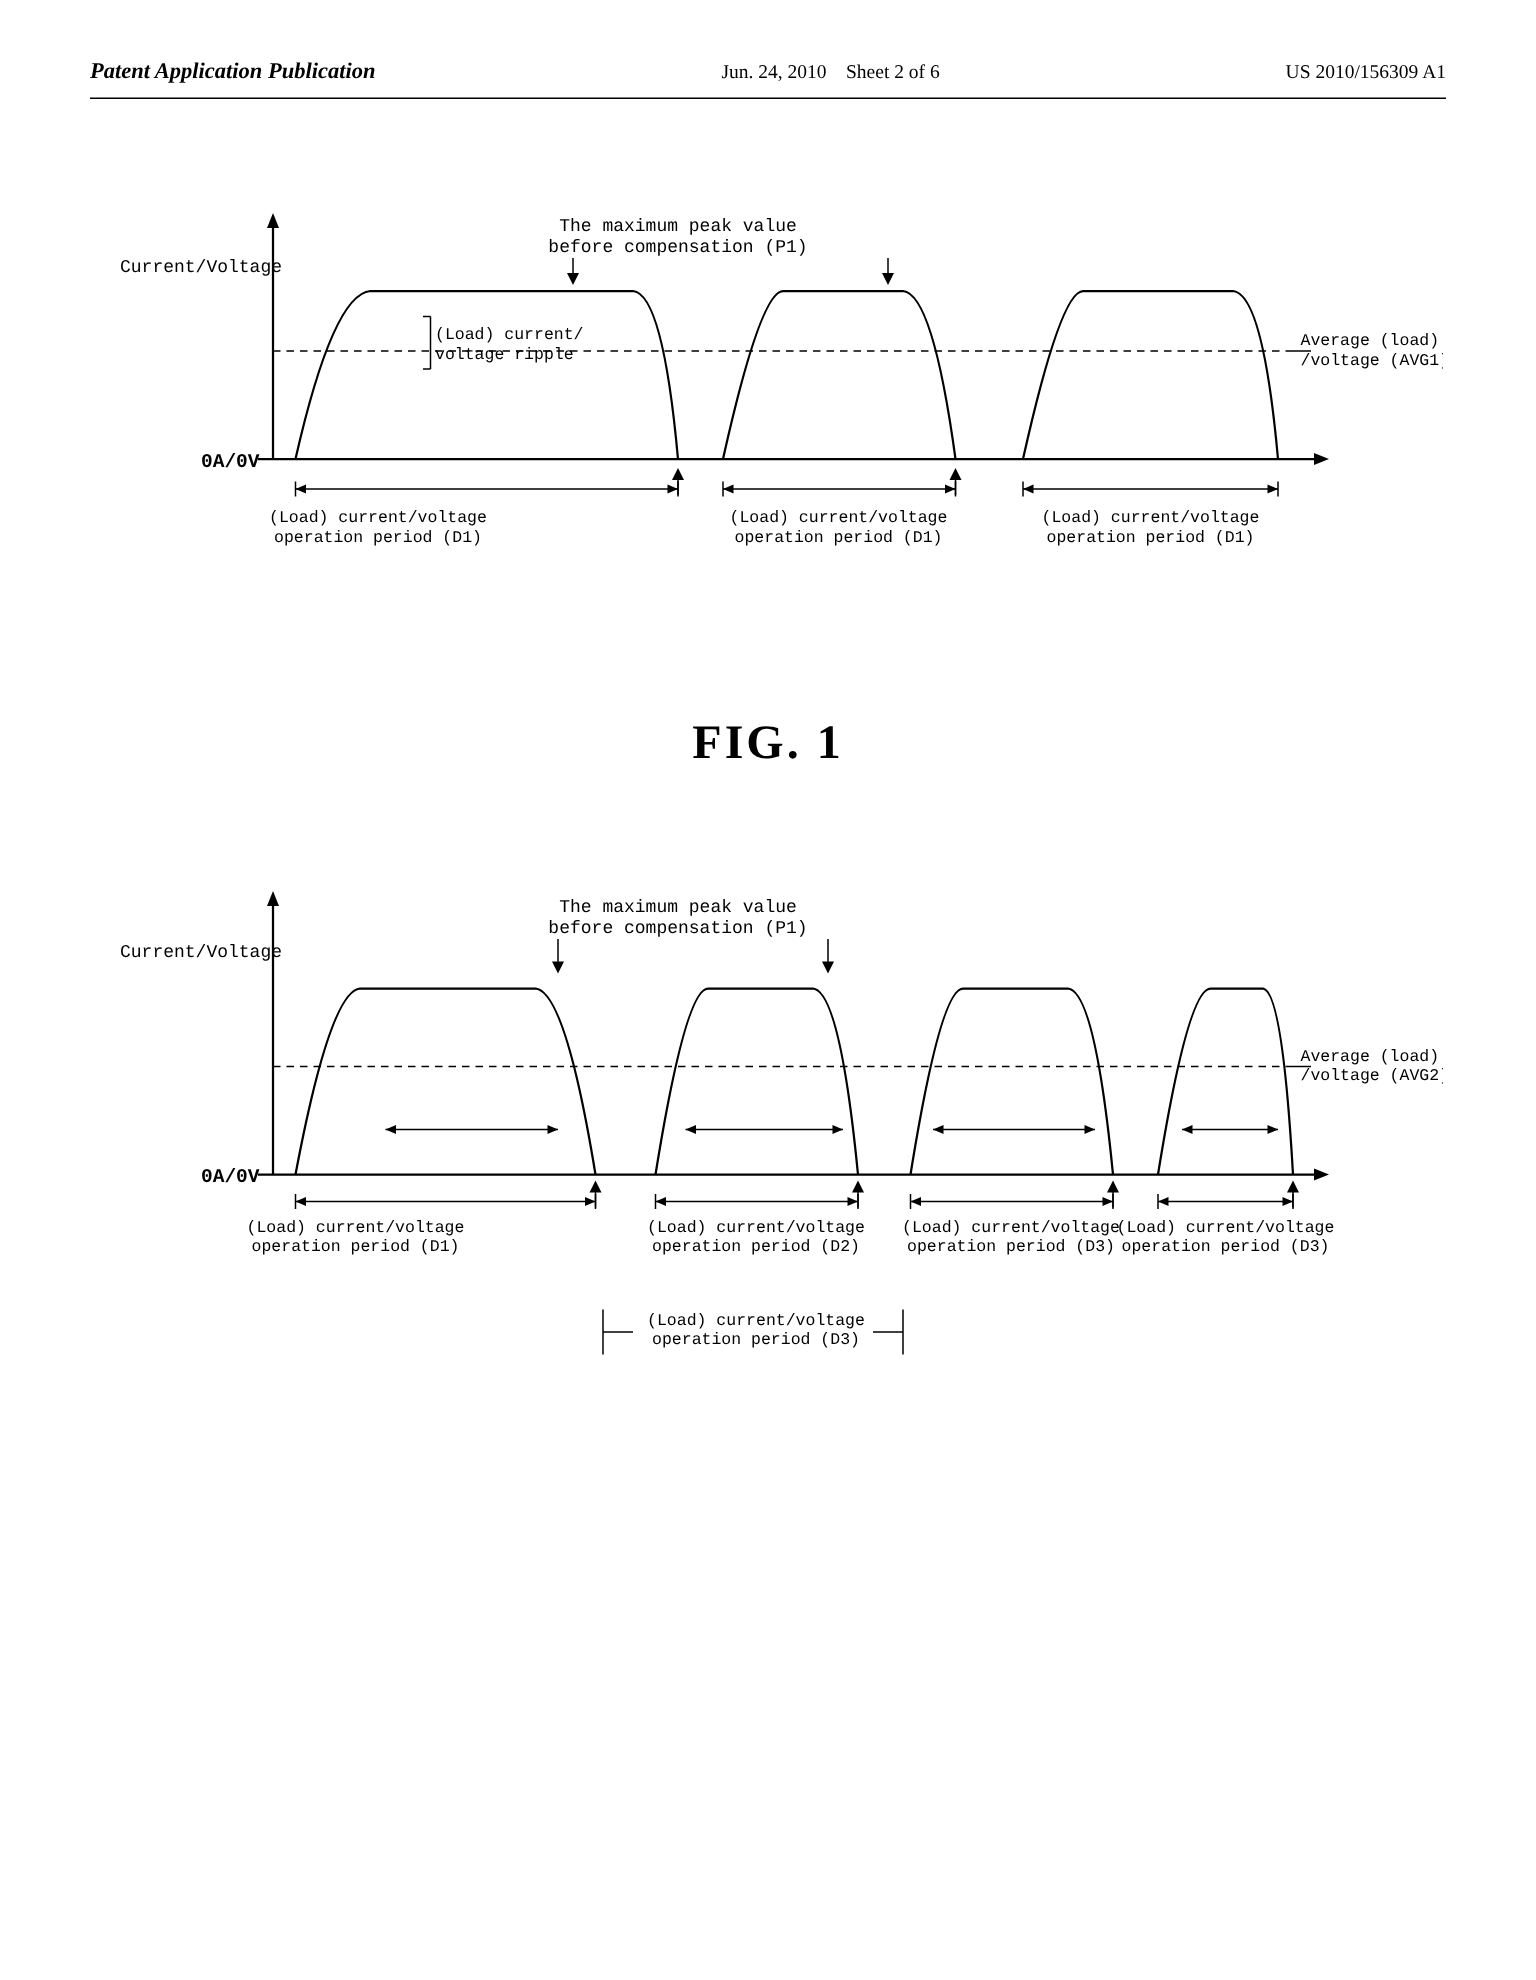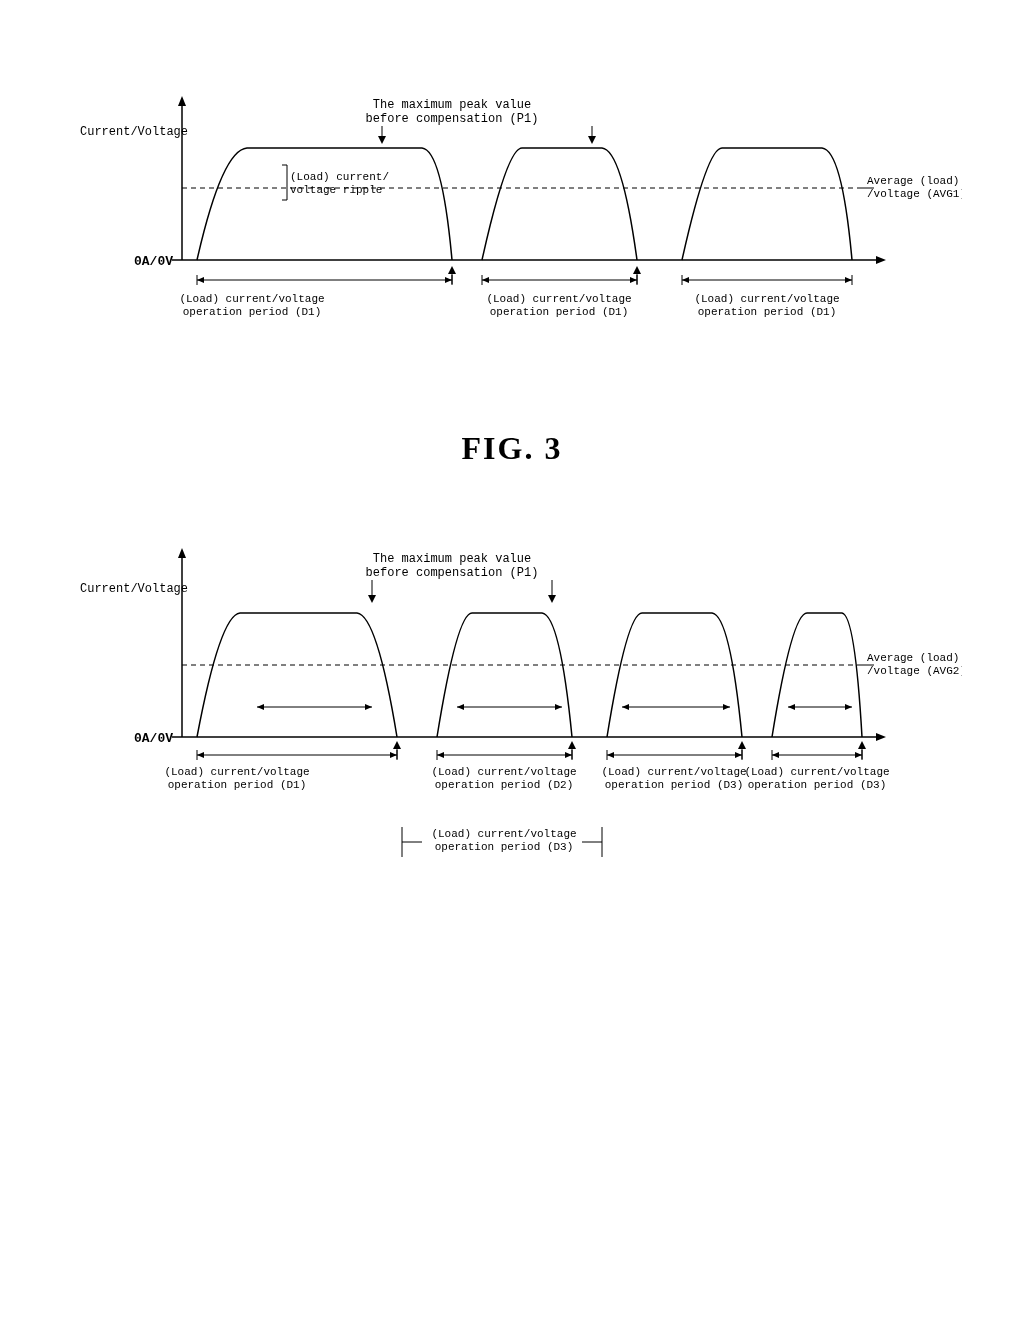--- a/index.html
+++ b/index.html
@@ -63,20 +63,27 @@
 
     text {
       font-family: 'Courier New', Courier, monospace;
     }
   </style>
 </head>
 <body>
 
 <div class="page">
 
+  <div class="header">
+    <div class="header-left">Patent Application Publication</div>
+    <div class="header-center">
+      <span>Jun. 24, 2010</span>&nbsp;&nbsp;&nbsp;&nbsp;<span>Sheet 2 of 6</span>
+    </div>
+    <div class="header-right">US 2010/156309 A1</div>
+  </div>
 
   <div class="figure-container">
     <svg width="900" height="380" viewBox="0 0 900 380" style="margin: 0 auto; display: block;">
 
       <text x="18" y="95" font-size="12" font-family="Courier New, monospace">Current/Voltage</text>
 
       <line x1="120" y1="220" x2="120" y2="60" stroke="#000" stroke-width="1.5"></line>
       <polygon points="120,56 116,66 124,66" fill="#000"></polygon>
 
       <line x1="110" y1="220" x2="820" y2="220" stroke="#000" stroke-width="1.5"></line>
@@ -139,21 +146,21 @@
       <line x1="620" y1="240" x2="790" y2="240" stroke="#000" stroke-width="1"></line>
       <polygon points="620,240 627,237 627,243" fill="#000"></polygon>
       <polygon points="790,240 783,237 783,243" fill="#000"></polygon>
       <line x1="620" y1="235" x2="620" y2="245" stroke="#000" stroke-width="1"></line>
       <line x1="790" y1="235" x2="790" y2="245" stroke="#000" stroke-width="1"></line>
       <text x="705" y="262" font-size="11" font-family="Courier New, monospace" text-anchor="middle">(Load) current/voltage</text>
       <text x="705" y="275" font-size="11" font-family="Courier New, monospace" text-anchor="middle">operation period (D1)</text>
 
     </svg>
 
-    <div class="figure-label">FIG. 3</div>
+    <div class="figure-label">FIG. 1</div>
   </div>
 
   <div class="figure-container" style="margin-top: 30px;">
     <svg width="900" height="440" viewBox="0 0 900 440" style="margin: 0 auto; display: block;">
 
       <text x="18" y="95" font-size="12" font-family="Courier New, monospace">Current/Voltage</text>
 
       <line x1="120" y1="240" x2="120" y2="55" stroke="#000" stroke-width="1.5"></line>
       <polygon points="120,51 116,61 124,61" fill="#000"></polygon>
 

